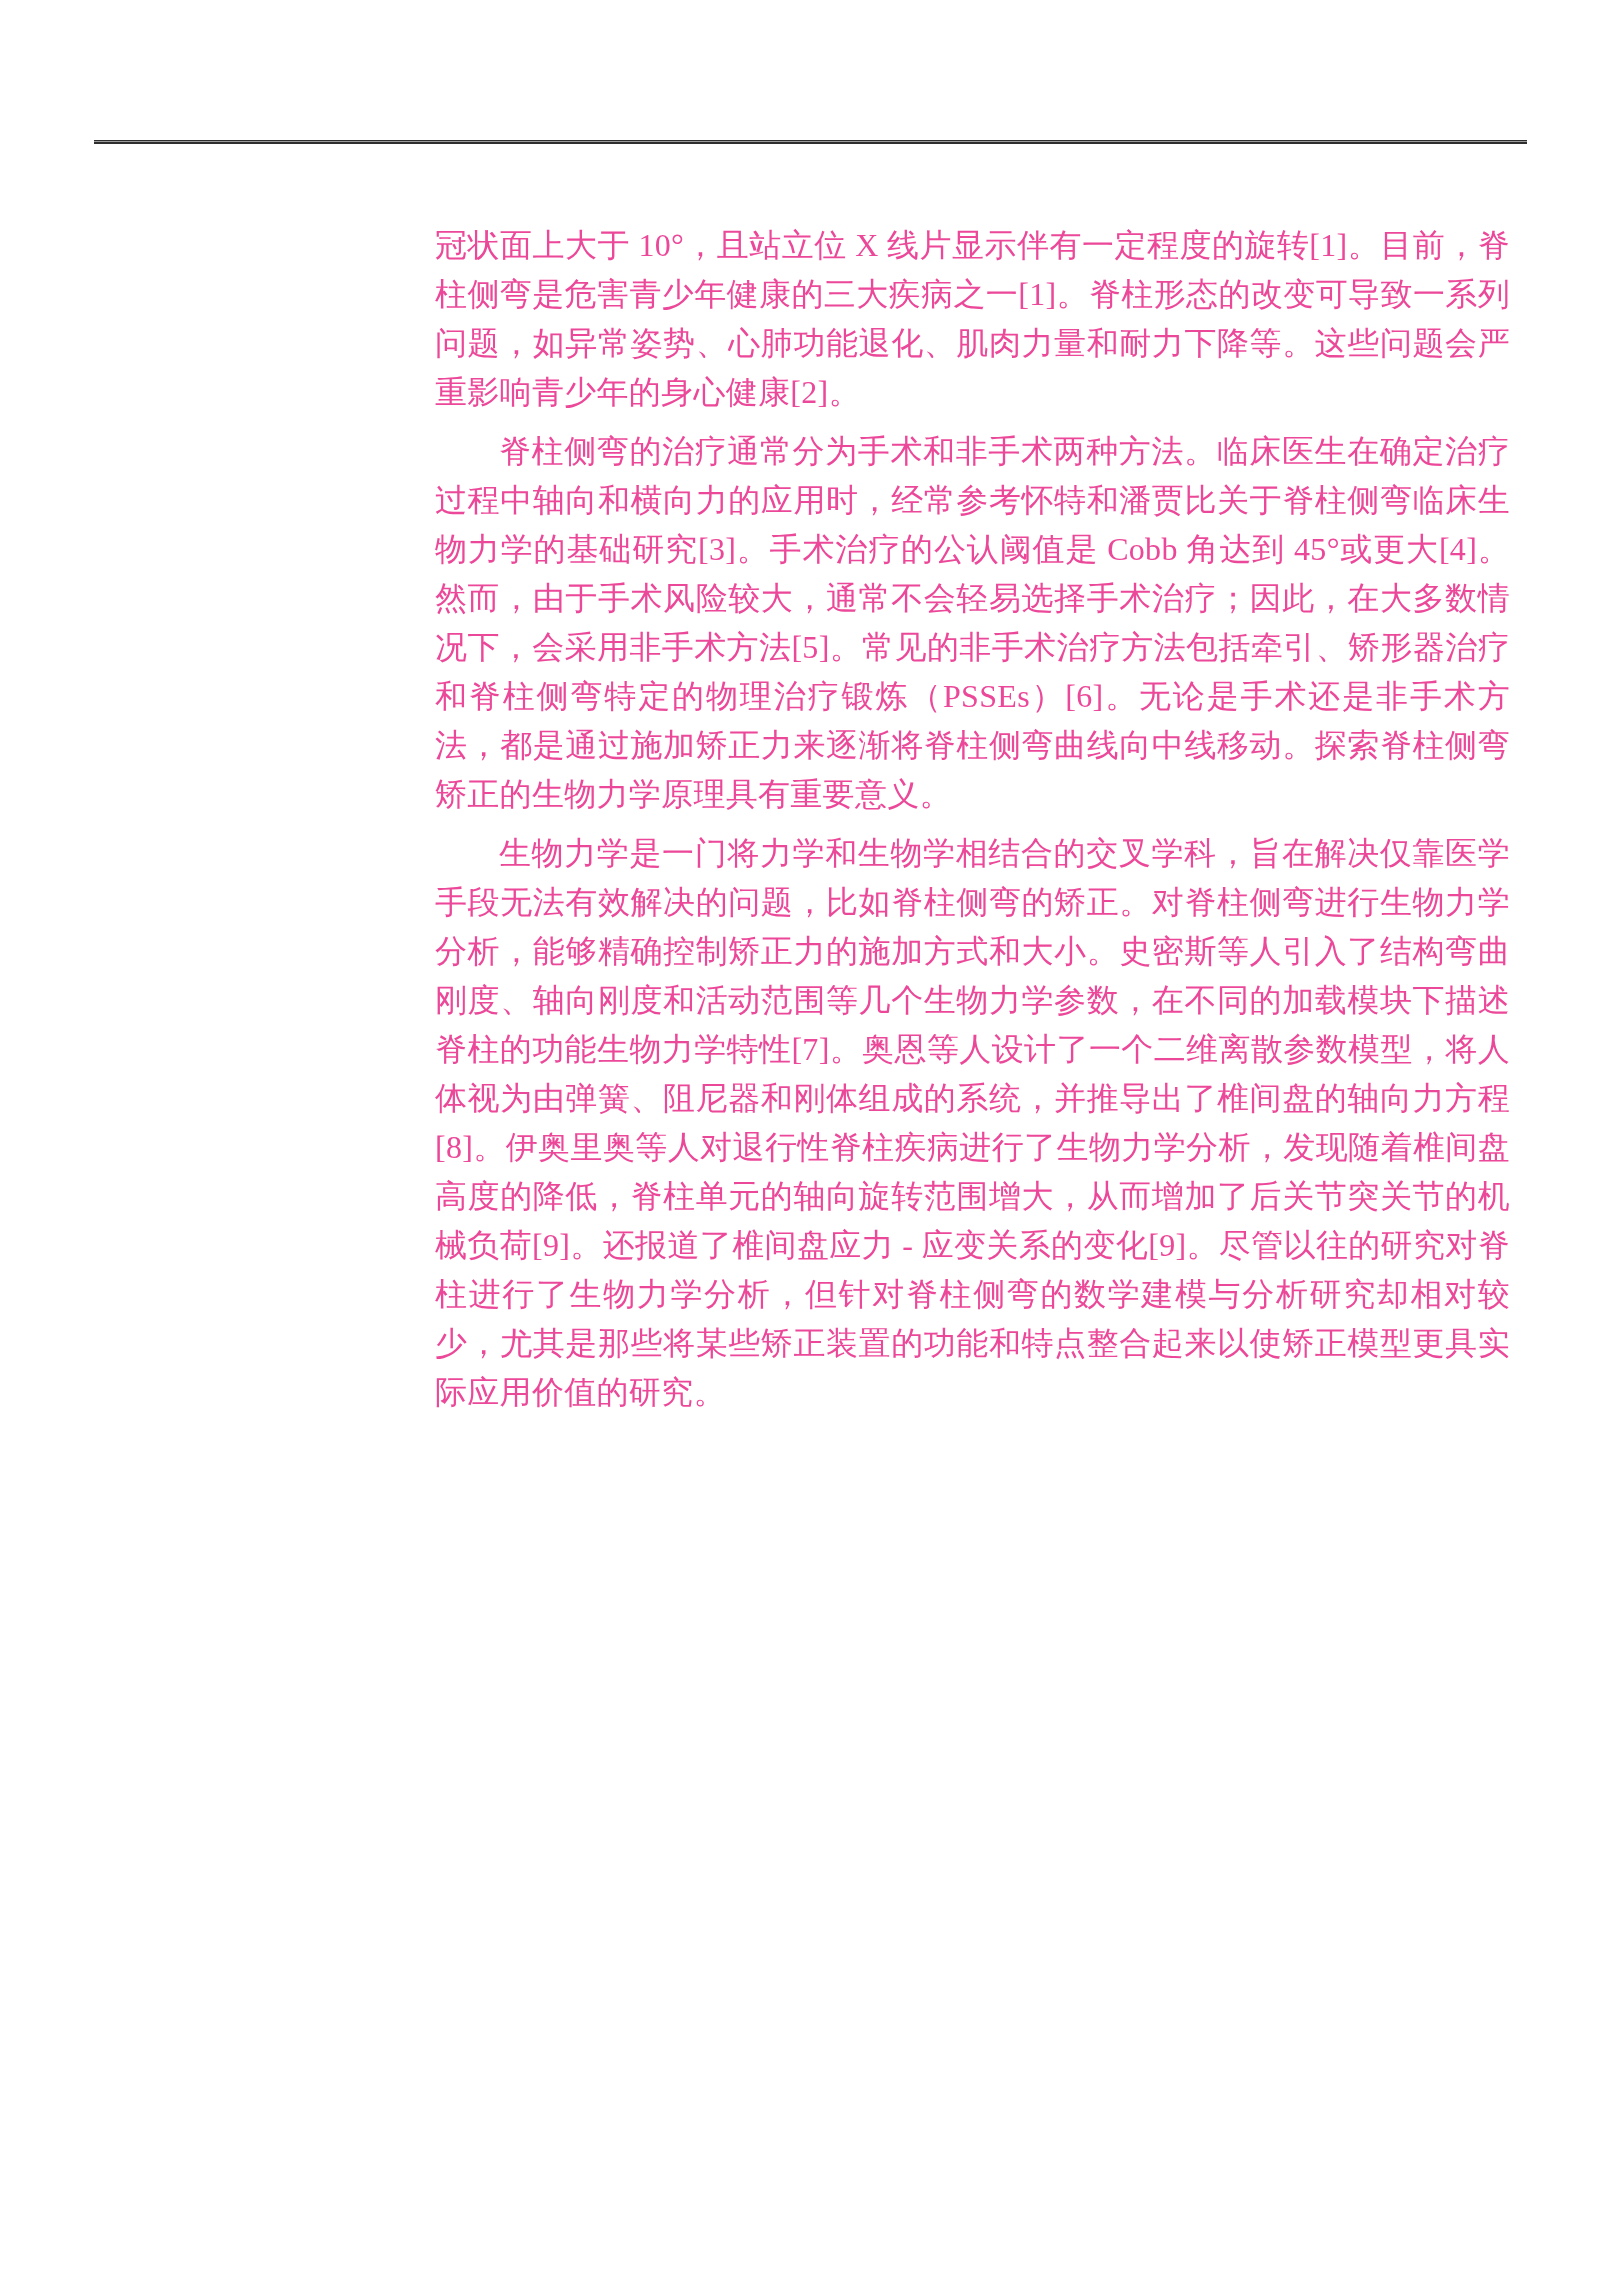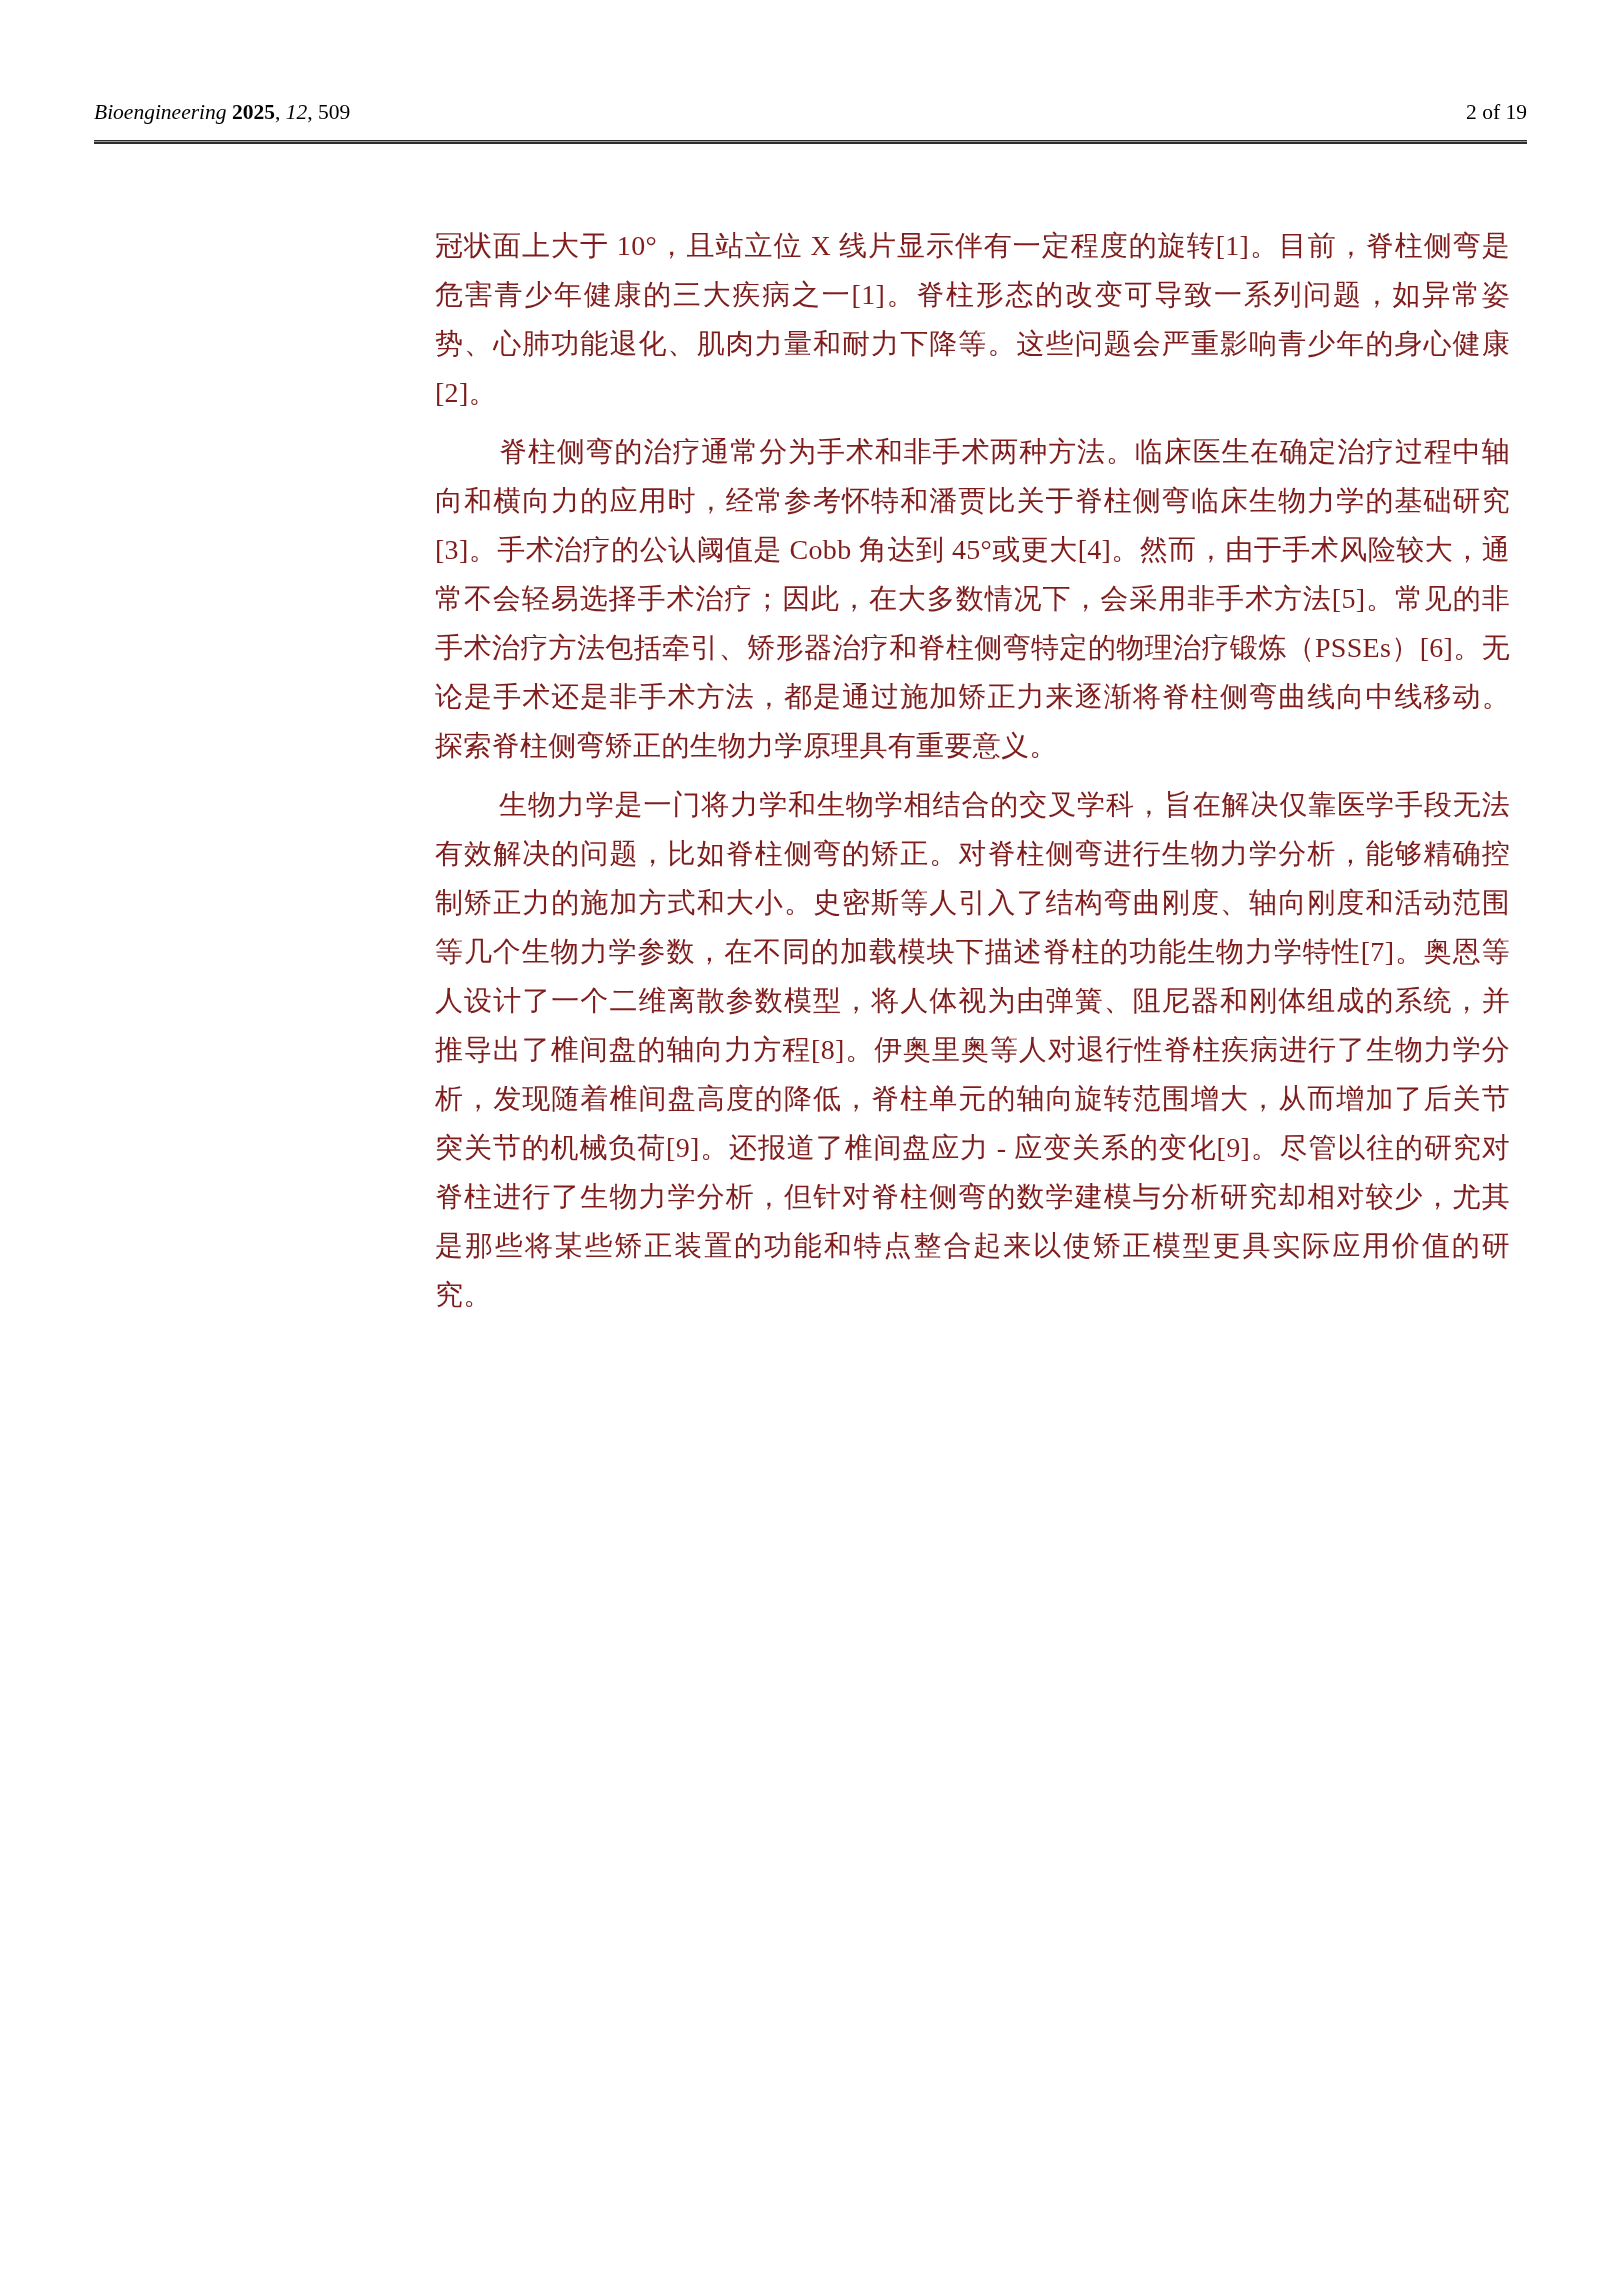--- a/index.html
+++ b/index.html
@@ -41,38 +41,34 @@
     background: linear-gradient(to bottom,
       #2e2e2e 0px, #2e2e2e 1.5px,
       #9a9a9a 1.5px, #9a9a9a 2px,
       #2e2e2e 2px, #2e2e2e 3.6px);
   }
   .article-body {
     position: absolute;
     left: 435px;
     top: 221px;
     width: 1075px;
-    font-size: 28px;
+    font-size: 32px;
     line-height: 49px;
     text-align: justify;
     text-justify: inter-character;
-    color: #7f1d1d;
+    color: #ec4899;
     letter-spacing: 0.3px;
   }
   .article-body p.para { margin: 0 0 10.2px 0; }
   .article-body p.para.indent { text-indent: 64px; font-family: Liberation Serif, serif; }
 </style>
 </head>
 <body>
 
 <div class="page">
-  <div class="header">
-    <div class="header-left"><span class="hp-italic">Bioengineering</span><span class="hp-normal"> </span><span class="hp-bold">2025</span><span class="hp-normal">, </span><span class="hp-italic">12</span><span class="hp-normal">, 509</span></div>
-    <div class="header-right">2 of 19</div>
-  </div>
   <div class="header-rule"></div>
   <div class="article-body">
       <p class="para">冠状面上大于 10°，且站立位 X 线片显示伴有一定程度的旋转[1]。目前，脊柱侧弯是危害青少年健康的三大疾病之一[1]。脊柱形态的改变可导致一系列问题，如异常姿势、心肺功能退化、肌肉力量和耐力下降等。这些问题会严重影响青少年的身心健康[2]。</p>
       <p class="para indent">脊柱侧弯的治疗通常分为手术和非手术两种方法。临床医生在确定治疗过程中轴向和横向力的应用时，经常参考怀特和潘贾比关于脊柱侧弯临床生物力学的基础研究[3]。手术治疗的公认阈值是 Cobb 角达到 45°或更大[4]。然而，由于手术风险较大，通常不会轻易选择手术治疗；因此，在大多数情况下，会采用非手术方法[5]。常见的非手术治疗方法包括牵引、矫形器治疗和脊柱侧弯特定的物理治疗锻炼（PSSEs）[6]。无论是手术还是非手术方法，都是通过施加矫正力来逐渐将脊柱侧弯曲线向中线移动。探索脊柱侧弯矫正的生物力学原理具有重要意义。</p>
       <p class="para indent">生物力学是一门将力学和生物学相结合的交叉学科，旨在解决仅靠医学手段无法有效解决的问题，比如脊柱侧弯的矫正。对脊柱侧弯进行生物力学分析，能够精确控制矫正力的施加方式和大小。史密斯等人引入了结构弯曲刚度、轴向刚度和活动范围等几个生物力学参数，在不同的加载模块下描述脊柱的功能生物力学特性[7]。奥恩等人设计了一个二维离散参数模型，将人体视为由弹簧、阻尼器和刚体组成的系统，并推导出了椎间盘的轴向力方程[8]。伊奥里奥等人对退行性脊柱疾病进行了生物力学分析，发现随着椎间盘高度的降低，脊柱单元的轴向旋转范围增大，从而增加了后关节突关节的机械负荷[9]。还报道了椎间盘应力 - 应变关系的变化[9]。尽管以往的研究对脊柱进行了生物力学分析，但针对脊柱侧弯的数学建模与分析研究却相对较少，尤其是那些将某些矫正装置的功能和特点整合起来以使矫正模型更具实际应用价值的研究。</p>
     </div>
 </div>
 
 
 </body></html>

